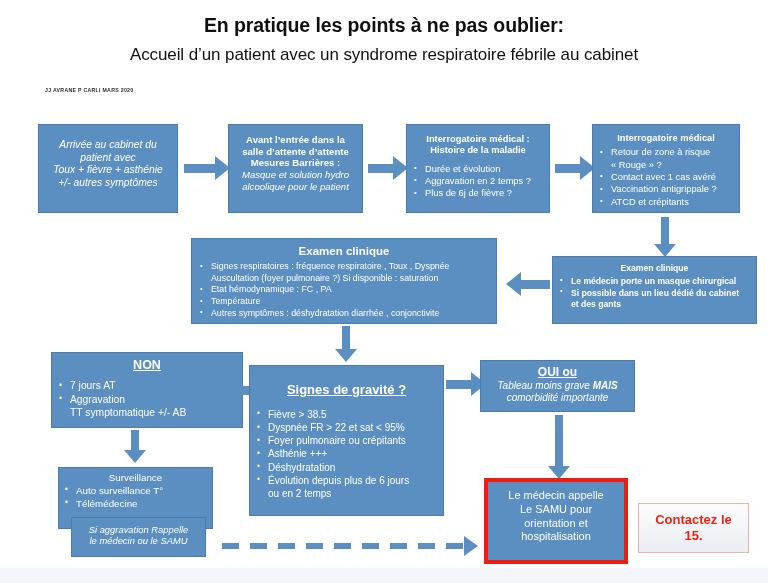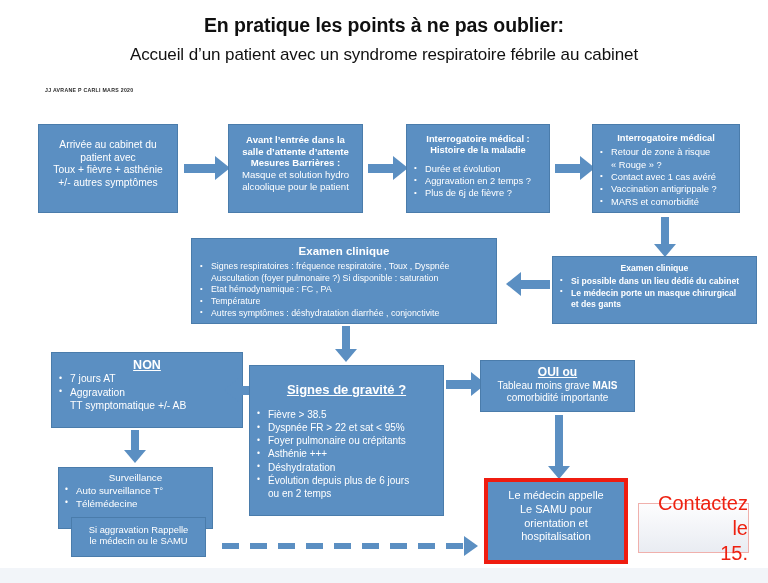--- a/index.html
+++ b/index.html
@@ -53,21 +53,21 @@
     border: 1.6px solid #4a7cab;
     color: #ffffff;
     line-height: 1.22;
   }
   .box .hd {
     display: block;
     text-align: center;
     font-weight: bold;
   }
   .box .hd.ul { text-decoration: underline; }
-  .box .ctr { display: block; text-align: center; }
+  .box .ctr { display: block; text-align: center; font-style: italic; }
   .box ul {
     margin: 0;
     padding: 0;
     list-style: none;
   }
   .box li {
     position: relative;
     padding-left: 13px;
     margin: 0 0 1px 0;
   }
@@ -90,24 +90,24 @@
     color: #ffffff;
     text-align: center;
     line-height: 1.25;
   }
   .callout {
     position: absolute;
     box-sizing: border-box;
     background: linear-gradient(#fdfdfe, #e9ecf2);
     border: 1px solid #f0b0ac;
     color: #ee2111;
-    font-weight: normal;
-    text-align: right;
+    font-weight: bold;
+    text-align: center;
     line-height: 1.25;
-    font-size: 20px;
+    font-size: 13px;
     display: flex;
     align-items: center;
     justify-content: center;
   }
   
   .arr { position: absolute; }
   .arr .shaft { position: absolute; background: #5b8fc2; }
   .arr .head  { position: absolute; width: 0; height: 0; }
   
   .arr-r .shaft { height: 9px; top: 8px; left: 0; }
@@ -191,34 +191,34 @@
       <span class="head"></span>
   </div>
 
   <div class="box" style="left:592px; top:124px; width:148px; height:89px; padding:8px 5px 0; font-size:9.3px;">
     <span class="hd">Interrogatoire médical</span>
     <ul style="margin-top:3px;">
       <li>Retour de zone à risque</li>
       <li class="nobul">« Rouge » ?</li>
       <li>Contact avec 1 cas avéré</li>
       <li>Vaccination antigrippale ?</li>
-      <li>MARS et comorbidité</li>
+      <li>ATCD et crépitants</li>
     </ul>
   </div>
 
   <div class="arr arr-d" style="left:654px; top:217px; width:22px; height:40px;">
     <span class="shaft" style="height:28px;"></span>
       <span class="head"></span>
   </div>
 
   <div class="box" style="left:552px; top:256px; width:205px; height:68px; padding:6px 5px 0; font-size:8.6px; font-weight:bold;">
     <span class="hd">Examen clinique</span>
     <ul style="margin-top:3px;">
+      <li>Le médecin porte  un masque  chirurgical</li>
       <li>Si possible dans un lieu dédié  du cabinet</li>
-      <li>Le médecin porte  un masque  chirurgical</li>
       <li class="nobul">et des gants</li>
     </ul>
   </div>
 
   <div class="arr arr-l" style="left:506px; top:272px; width:44px; height:25px;">
     <span class="shaft" style="width:31px;"></span>
       <span class="head"></span>
   </div>
 
   <div class="box" style="left:191px; top:238px; width:306px; height:86px; padding:5px 6px 0; font-size:8.8px;">
@@ -232,21 +232,21 @@
     </ul>
   </div>
 
   <div class="arr arr-d" style="left:335px; top:326px; width:22px; height:36px;">
     <span class="shaft" style="height:24px;"></span>
       <span class="head"></span>
   </div>
 
   <div class="box" style="left:51px; top:352px; width:192px; height:76px; padding:5px 5px 0; font-size:10.3px;">
     <span class="hd ul" style="font-size:12.5px;">NON</span>
-    <ul style="margin-top:0;">
+    <ul style="margin-top:7px;">
       <li>7 jours AT</li>
       <li>Aggravation</li>
       <li class="nobul">TT symptomatique +/- AB</li>
     </ul>
   </div>
 
   <div class="arr arr-l" style="left:224px; top:378px; width:44px; height:25px;">
     <span class="shaft" style="width:31px;"></span>
       <span class="head"></span>
   </div>

